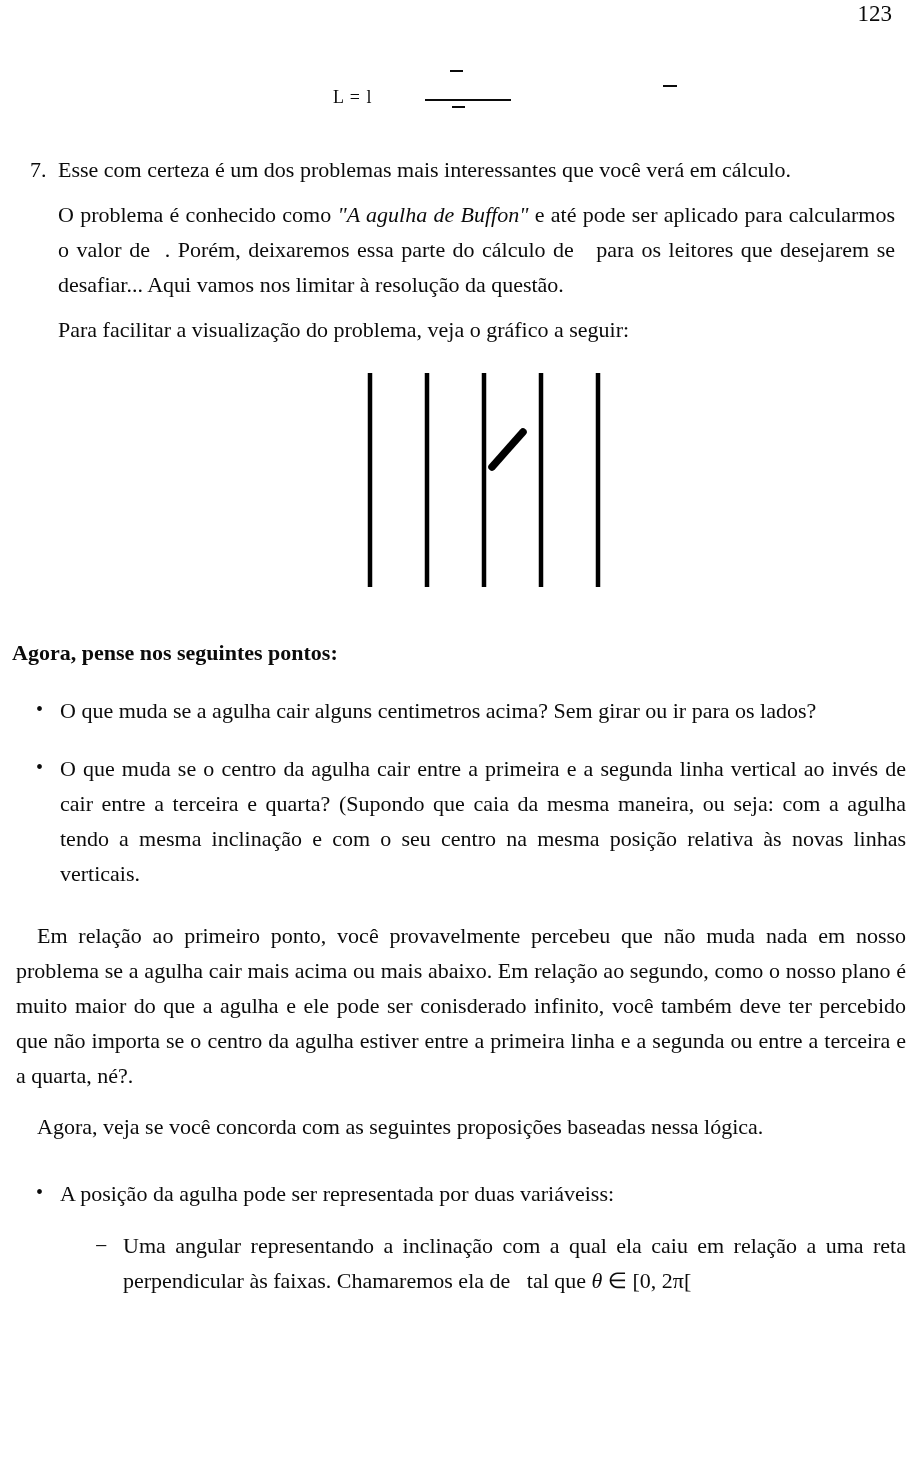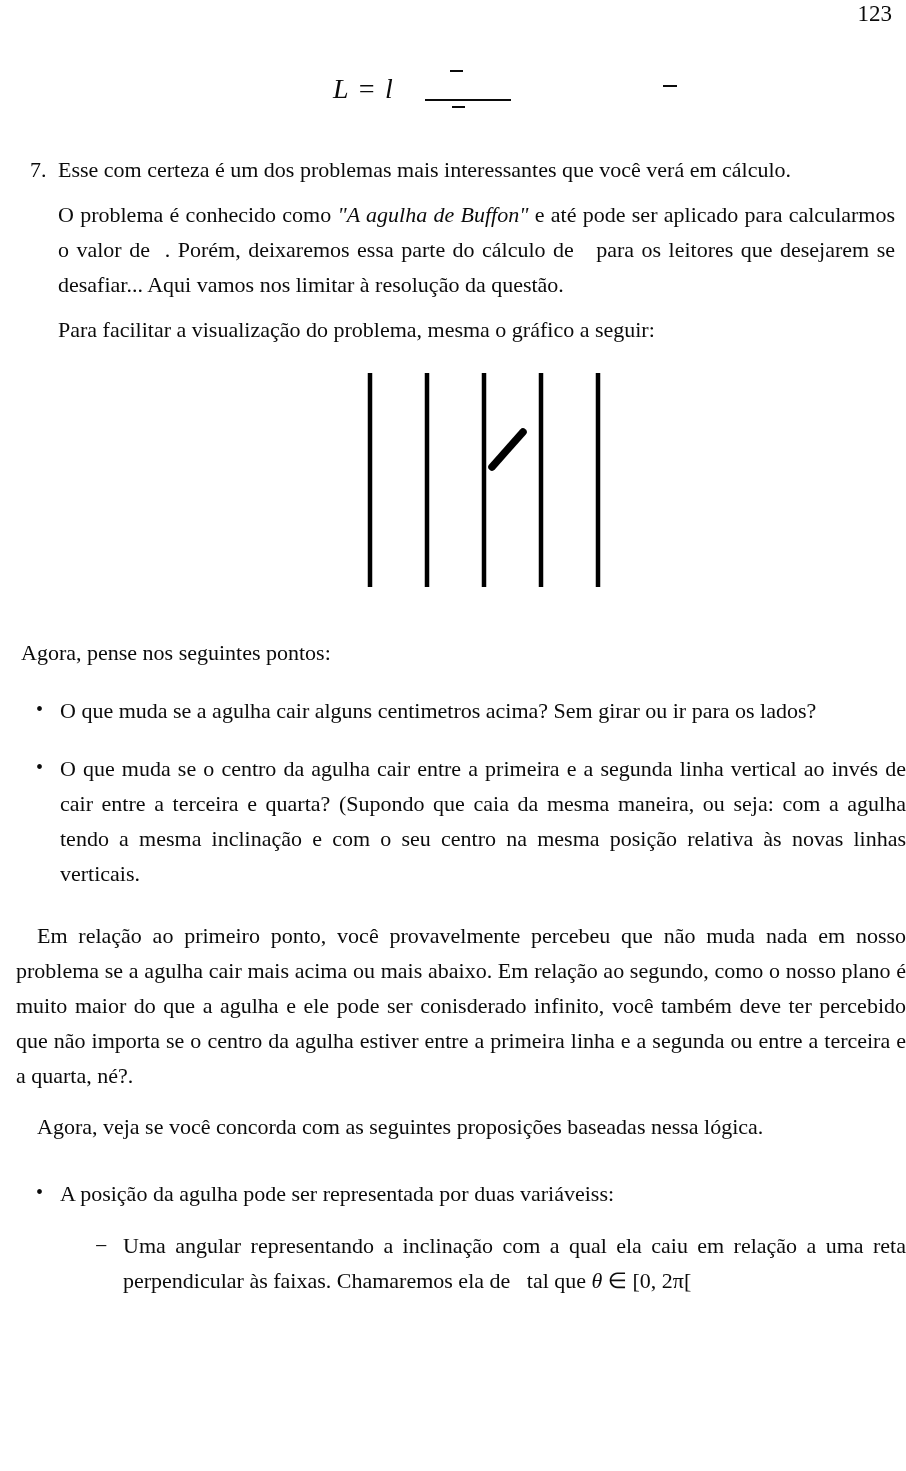--- a/index.html
+++ b/index.html
@@ -10,42 +10,42 @@
     font-size:22px; line-height:35px;
     position:relative; overflow:hidden;
   }
   .page-number {
     position:absolute; top:-4px; right:14px;
     font-size:23px;
   }
   
   .formula { position:relative; height:152px; }
   .f-lhs {
-    position:absolute; left:333px; top:74px;
-    font-style:italic; font-size:28px; line-height:30px; letter-spacing:1px;
+    position:absolute; left:333px; top:82px;
+    font-size:18px; line-height:30px; letter-spacing:1px;
   }
   .fdash { position:absolute; height:2px; background:#0b0b0b; }
   .frac-bar  { left:425px; top:99px;  width:86px; }
   .num-dash  { left:450px; top:70px;  width:13px; }
   .den-dash  { left:452px; top:106px; width:13px; }
   .right-dash{ left:663px; top:85px;  width:14px; }
 
   
   .item7 { position:relative; padding-left:58px; margin-right:0; }
   .item-marker { position:absolute; left:30px; top:0; }
   .item7 p { margin:0 11px 10px 0; text-align:justify; }
   .item7 p:last-child { margin-bottom:0; }
   em { font-style:italic; }
 
   
   .figure-wrap { margin:24px 0 0 357px; height:218px; }
   .figure-wrap svg { display:block; }
 
   
-  .intro { margin:46px 0 0 21px; }
+  .intro { margin:46px 0 0 12px;font-weight:bold; }
   .bullet { position:relative; padding-left:60px; padding-right:0; text-align:justify; margin-top:23px; }
   .bullet .dot { position:absolute; left:36px; top:-1px; font-size:20px; }
   .para  { margin:27px 0 0 16px; text-align:justify; text-indent:21px; }
   .para2 { margin:16px; text-align:justify; text-indent:21px; }
   .bullet3 { margin-top:32px; }
   .subitem { position:relative; padding-left:123px; text-align:justify; margin-top:17px; }
   .subitem .dash-marker { position:absolute; left:95px; top:0; }
   .math-theta { font-style:italic; }
 </style>
 </head>
@@ -58,21 +58,21 @@
   <span class="fdash num-dash"></span>
   <span class="fdash frac-bar"></span>
   <span class="fdash den-dash"></span>
   <span class="fdash right-dash"></span>
 </div>
 
 <div class="item7">
   <span class="item-marker">7.</span>
   <p>Esse com certeza é um dos problemas mais interessantes que você verá em cálculo.</p>
   <p><span>O problema é conhecido como </span><em>"A agulha de Buffon"</em><span> e até pode ser aplicado para calcularmos o valor de &nbsp;. Porém, deixaremos essa parte do cálculo de &nbsp; para os leitores que desejarem se desafiar... Aqui vamos nos limitar à resolução da questão.</span></p>
-  <p>Para facilitar a visualização do problema, mesma o gráfico a seguir:</p>
+  <p>Para facilitar a visualização do problema, veja o gráfico a seguir:</p>
 </div>
 
 <div class="figure-wrap">
   <svg width="250" height="218" viewBox="0 0 250 218" xmlns="http://www.w3.org/2000/svg">
     <line x1="13" y1="2" x2="13" y2="216" stroke="#000" stroke-width="4.5"></line>
     <line x1="70" y1="2" x2="70" y2="216" stroke="#000" stroke-width="4.5"></line>
     <line x1="127" y1="2" x2="127" y2="216" stroke="#000" stroke-width="4.5"></line>
     <line x1="184" y1="2" x2="184" y2="216" stroke="#000" stroke-width="4.5"></line>
     <line x1="241" y1="2" x2="241" y2="216" stroke="#000" stroke-width="4.5"></line>
     <line x1="135" y1="96" x2="166" y2="61" stroke="#000" stroke-width="7.5" stroke-linecap="round"></line>

